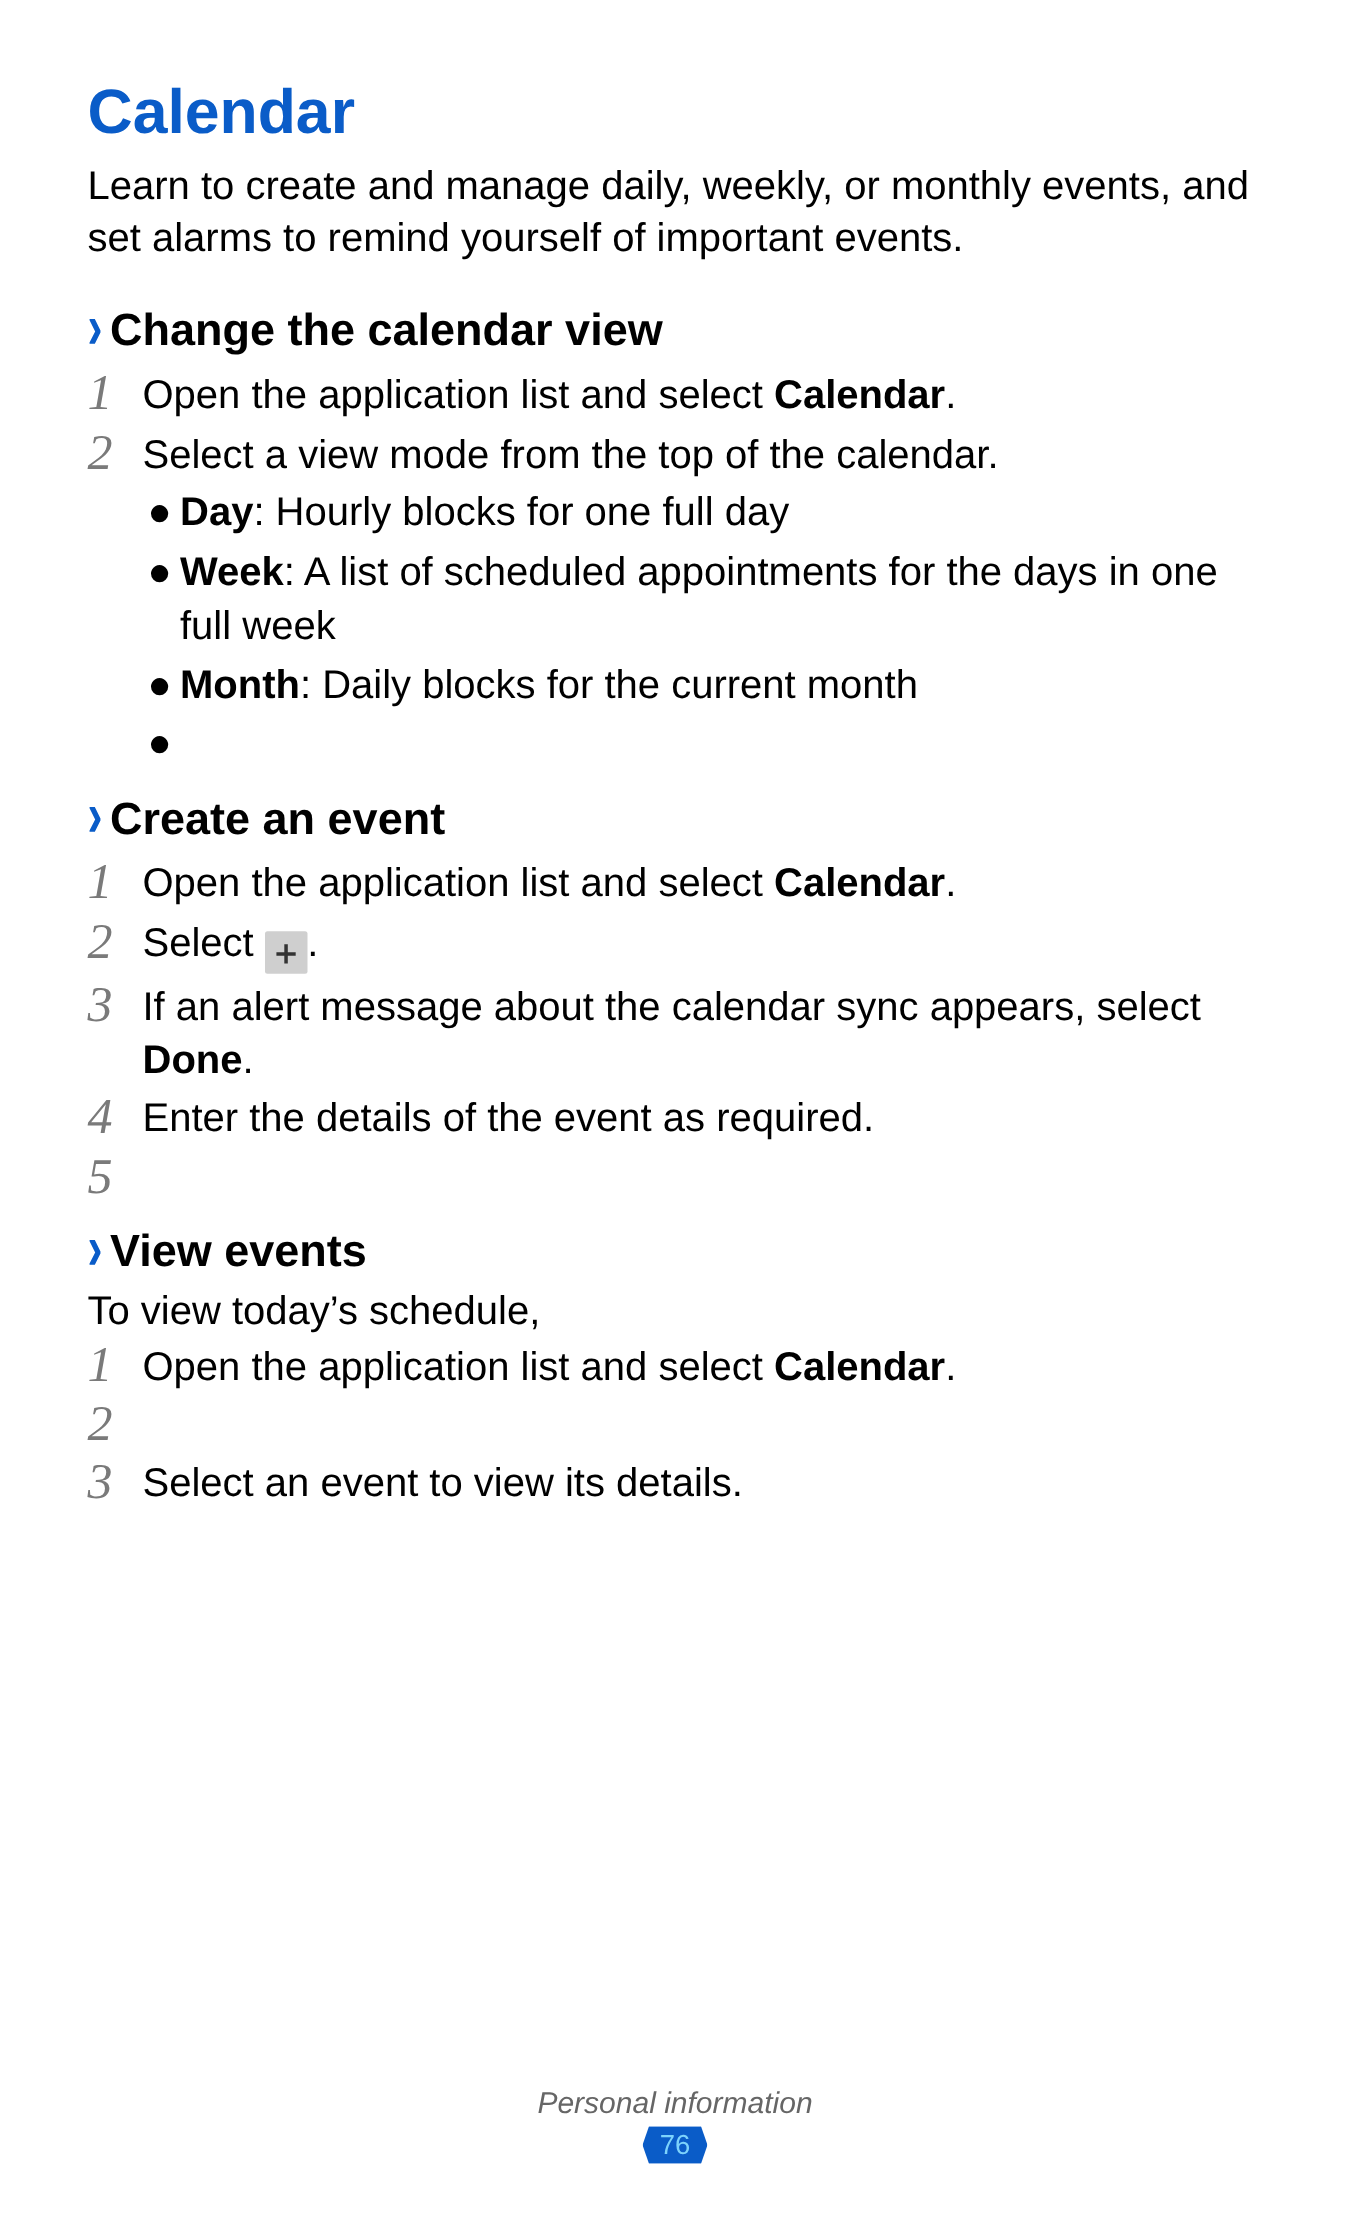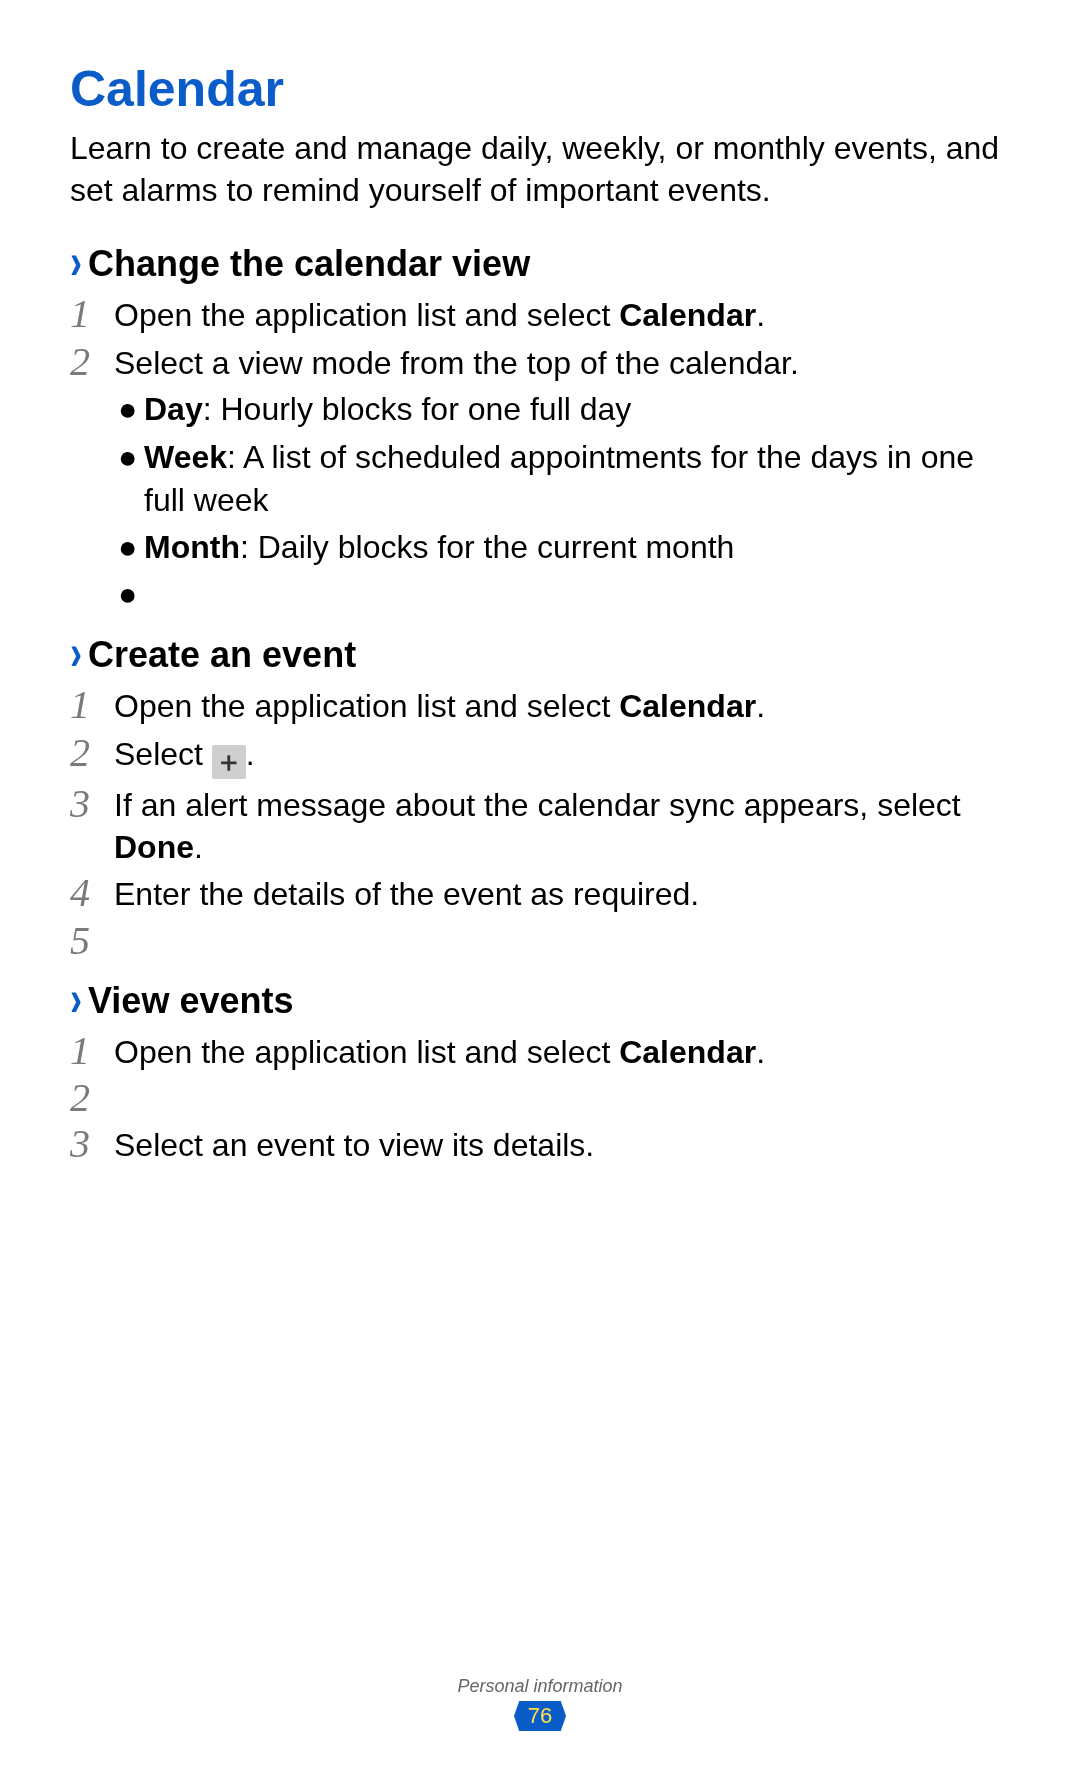--- a/index.html
+++ b/index.html
@@ -94,29 +94,29 @@
     line-height: 1;
   }
   .footer {
     position: absolute;
     bottom: 40px;
     left: 0; right: 0;
     text-align: center;
   }
   .footer .label {
     font-style: italic;
-    font-size: 18px;
+    font-size: 24px;
     color: #666;
   }
   .footer .badge {
     margin: 4px auto 0 auto;
     width: 52px;
     height: 30px;
     background: #0a5cc8;
-    color: #fde047;
+    color: #7dd3fc;
     font-size: 22px;
     display: flex;
     align-items: center;
     justify-content: center;
     clip-path: polygon(10% 0, 90% 0, 100% 50%, 90% 100%, 10% 100%, 0 50%);
   }
 </style>
 </head>
 <body>
 
@@ -181,20 +181,21 @@
     <div class="step-num">4</div>
     <div class="step-body">Enter the details of the event as required.</div>
   </div>
   <div class="step">
     <div class="step-num">5</div>
   </div>
 
   <div class="section-head">
     <span class="chevron">›</span><span>View events</span>
   </div>
+  <div class="lead">To view today’s schedule,</div>
   <div class="step">
     <div class="step-num">1</div>
     <div class="step-body">
       <span>Open the application list and select </span><b>Calendar</b><span>.</span>
     </div>
   </div>
   <div class="step">
     <div class="step-num">2</div>
   </div>
   <div class="step">

